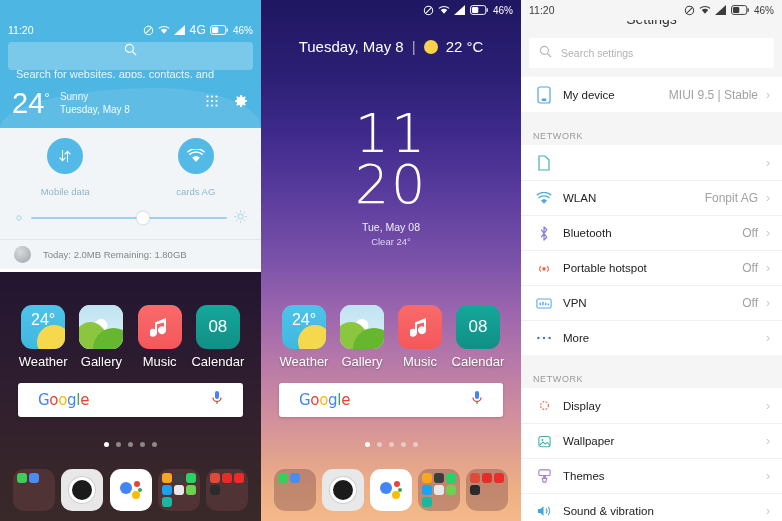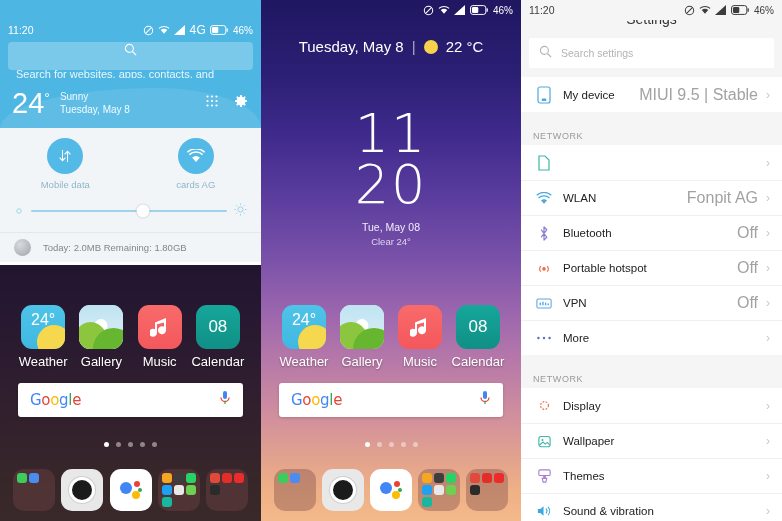--- a/index.html
+++ b/index.html
@@ -67,21 +67,21 @@
     color: #fff; display: flex; align-items: flex-start;
   }
   .wb-temp sup { font-size: 14px; line-height: 1; margin-top: 2px; }
   .wb-text { position: relative; margin-left: 10px; line-height: 1.35; }
   .wb-cond { font-size: 10px; color: #eaf7ff; }
   .wb-date { font-size: 10px; color: #f2fbff; }
   .wb-actions { position: relative; margin-left: auto; display: flex; gap: 14px; align-items: center; }
 
   .shade-body { background: #f2f5f7; padding: 10px 0 0; }
   .toggles { display: flex; }
-  .toggle { flex: 1; display: flex; flex-direction: column; align-items: center; gap: 5px; }
+  .toggle { flex: 1; display: flex; flex-direction: column; align-items: center; gap: 12px; }
   .tg-circle {
     width: 36px; height: 36px; border-radius: 50%;
     display: flex; align-items: center; justify-content: center;
     background: #53b9e6;
   }
   .tg-circle.off { background: transparent; border: 1px solid #b9dff0; }
   .tg-label { font-size: 9.5px; color: #8fb6c9; max-width: 56px; text-align: center;
               white-space: nowrap; overflow: hidden; }
   .brightness { display: flex; align-items: center; gap: 7px; padding: 12px 14px 12px; }
   .br-track { position: relative; flex: 1; height: 2px; background: #9ed4ea; border-radius: 2px; }
@@ -131,21 +131,21 @@
   .ic-gallery .sun2 { position: absolute; left: 50%; bottom: 38%; transform: translateX(-50%);
                       width: 13px; height: 13px; border-radius: 50%; background: #fff; }
   .ic-music { background: linear-gradient(180deg,#f86b6b,#f4575c); display:flex; align-items:center; justify-content:center; }
   .ic-calendar { background: linear-gradient(180deg,#16a79a,#108f86); display:flex; align-items:center; justify-content:center;
                  color:#fff; font-size:17px; font-weight:300; }
 
   
   .gbar {
     position: absolute; left: 18px; right: 18px; top: 383px; height: 34px;
     background: #fff; border-radius: 3px; display: flex; align-items: center;
-    padding: 0 12px; box-shadow: 0 1px 3px rgba(0,0,0,.18);
+    padding: 0 20px; box-shadow: 0 1px 3px rgba(0,0,0,.18);
   }
   .glogo { font-size: 15px; font-family: "DejaVu Sans", sans-serif; letter-spacing: -.3px; }
   .glogo .b1{color:#4285f4}.glogo .r{color:#ea4335}.glogo .y{color:#fbbc05}
   .glogo .b2{color:#4285f4}.glogo .g{color:#34a853}.glogo .r2{color:#ea4335}
   .gmic { margin-left: auto; }
 
   .dots { position: absolute; left: 0; right: 0; top: 442px; display: flex;
           justify-content: center; gap: 7px; }
   .dot { width: 5px; height: 5px; border-radius: 50%; background: rgba(255,255,255,.45); }
   .dot.on { background: #fff; }
@@ -168,21 +168,21 @@
                justify-content: center; font-size: 14px; color: #333; }
   .set-search { background: #f5f5f5; padding: 0 8px 9px; }
   .set-search-box { background: #fff; height: 30px; border-radius: 2px; display: flex;
                     align-items: center; gap: 9px; padding: 0 10px; }
   .set-search-box .ph { font-size: 10.5px; color: #b3b3b3; }
   .set-list { background: #fff; }
   .set-row { display: flex; align-items: center; height: 35px; padding: 0 12px; background: #fff; }
   .set-row + .set-row { border-top: 1px solid #f0f0f0; }
   .set-ic { width: 22px; flex: 0 0 22px; display: flex; align-items: center; justify-content: center; }
   .set-lb { font-size: 11.5px; color: #222; margin-left: 8px; }
-  .set-val { margin-left: auto; font-size: 16px; color: #a2a2a2; }
+  .set-val { margin-left: auto; font-size: 12px; color: #a2a2a2; }
   .set-chev { margin-left: 8px; color: #c9c9c9; font-size: 12px; line-height: 1; }
   .set-group { background: #f5f5f5; height: 26px; display: flex; align-items: flex-end;
                padding: 0 12px 4px; font-size: 9px; color: #9a9a9a; letter-spacing: .6px; }
   .set-sep { height: 7px; background: #f5f5f5; }
 </style>
 </head>
 <body>
 
 <div class="screens">
 

